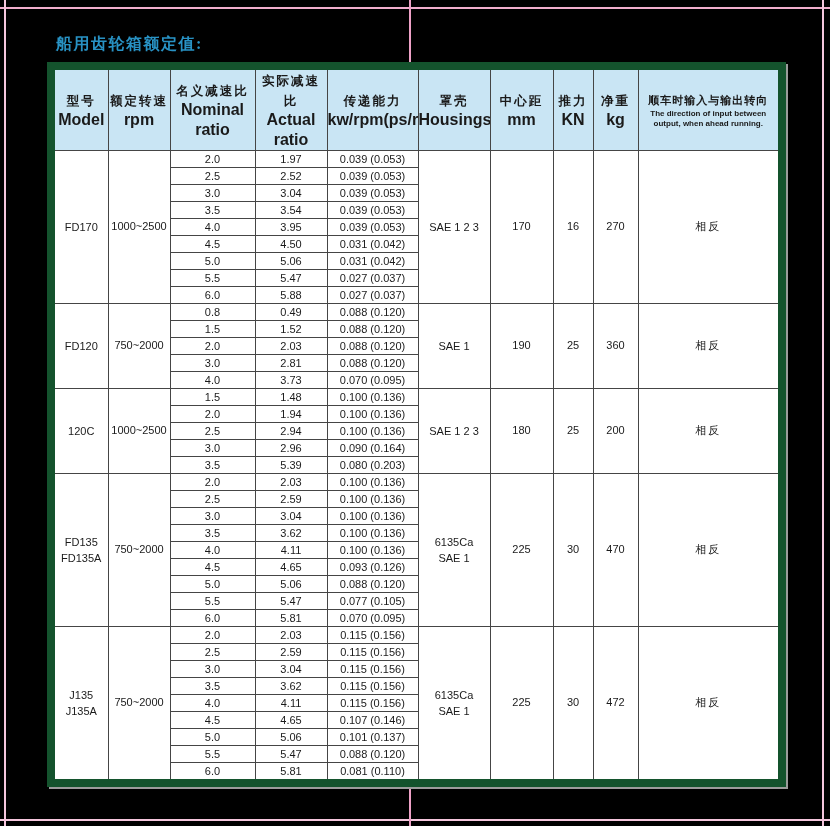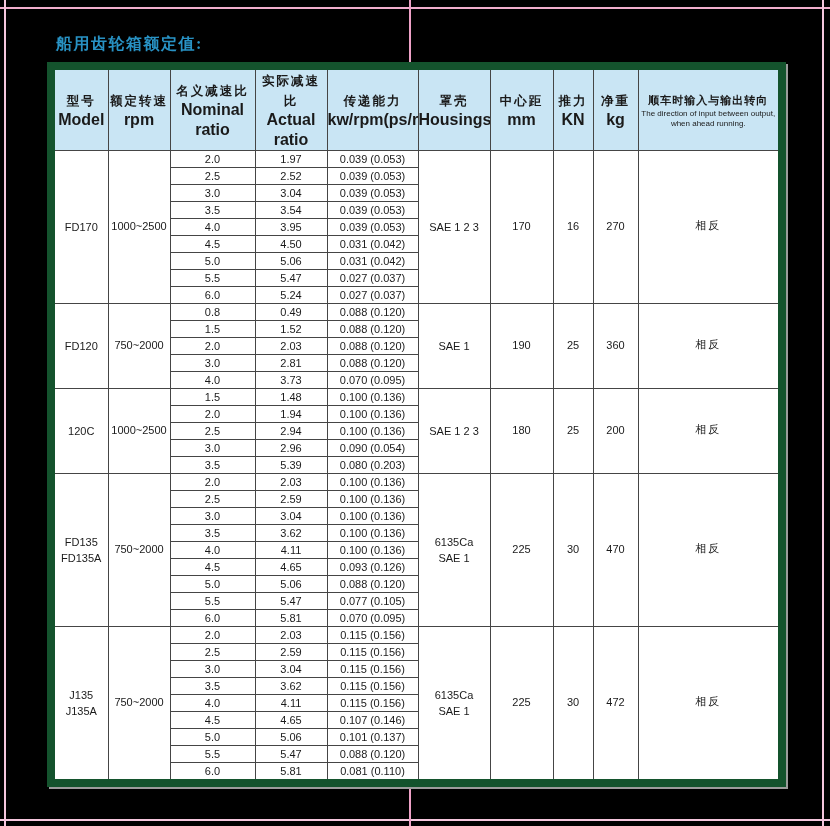--- a/index.html
+++ b/index.html
@@ -38,26 +38,26 @@
     text-align:center;vertical-align:middle;
     padding:0;overflow:hidden;
     color:#1a1a1a;
   }
   table.spec th{
     background:#c9e5f4;height:44px;line-height:1.25;
   }
   th .zh{font-family:"Liberation Serif", serif;font-size:12.5px;font-weight:bold;letter-spacing:2px;}
   th .en{font-size:16px;font-weight:bold;letter-spacing:0;}
   th.dir-col .zh{font-size:11px;letter-spacing:1px;}
-  th.dir-col .en{font-size:8px;font-weight:normal;line-height:1.2;display:inline-block;}
+  th.dir-col .en{font-size:8px;font-weight:bold;line-height:1.2;display:inline-block;}
 
   table.spec td{height:16px;font-size:11px;background:#ffffff;}
   tr.sub td.ratio-cell{letter-spacing:0;}
   td.merged{font-size:11px;line-height:1.6;}
-  td.dir-cell{font-family:Liberation Mono, monospace;font-size:12px;letter-spacing:2px;margin-left:30px;}
+  td.dir-cell{font-family:Liberation Sans, sans-serif;font-size:12px;letter-spacing:2px;margin-left:30px;}
   .hl td{background:#a9d8f0;}
   .line{display:block;line-height:1.5;}
 </style>
 </head>
 <body>
 
 <div class="page">
   <div class="guide h" id="guide-top"></div>
   <div class="guide h" id="guide-bottom"></div>
   <div class="guide v" id="guide-left"></div>
@@ -140,21 +140,21 @@
           <td class="ratio-cell">5.06</td>
           <td class="ratio-cell">0.031 (0.042)</td>
         </tr>
         <tr class="sub">
           <td class="ratio-cell">5.5</td>
           <td class="ratio-cell">5.47</td>
           <td class="ratio-cell">0.027 (0.037)</td>
         </tr>
         <tr class="sub">
           <td class="ratio-cell">6.0</td>
-          <td class="ratio-cell">5.24</td>
+          <td class="ratio-cell">5.88</td>
           <td class="ratio-cell">0.027 (0.037)</td>
         </tr>
         <tr class="sub hl">
           <td rowspan="5" class="merged">
             <span class="line">FD120</span>
           </td>
           <td class="merged" rowspan="5">750~2000</td>
           <td class="ratio-cell">0.8</td>
           <td class="ratio-cell">0.49</td>
           <td class="ratio-cell">0.088 (0.120)</td>
@@ -208,21 +208,21 @@
           <td class="ratio-cell">0.100 (0.136)</td>
         </tr>
         <tr class="sub">
           <td class="ratio-cell">2.5</td>
           <td class="ratio-cell">2.94</td>
           <td class="ratio-cell">0.100 (0.136)</td>
         </tr>
         <tr class="sub">
           <td class="ratio-cell">3.0</td>
           <td class="ratio-cell">2.96</td>
-          <td class="ratio-cell">0.090 (0.054)</td>
+          <td class="ratio-cell">0.090 (0.164)</td>
         </tr>
         <tr class="sub">
           <td class="ratio-cell">3.5</td>
           <td class="ratio-cell">5.39</td>
           <td class="ratio-cell">0.080 (0.203)</td>
         </tr>
         <tr class="sub hl">
           <td rowspan="9" class="merged">
             <span class="line">FD135</span>
             <span class="line">FD135A</span>

